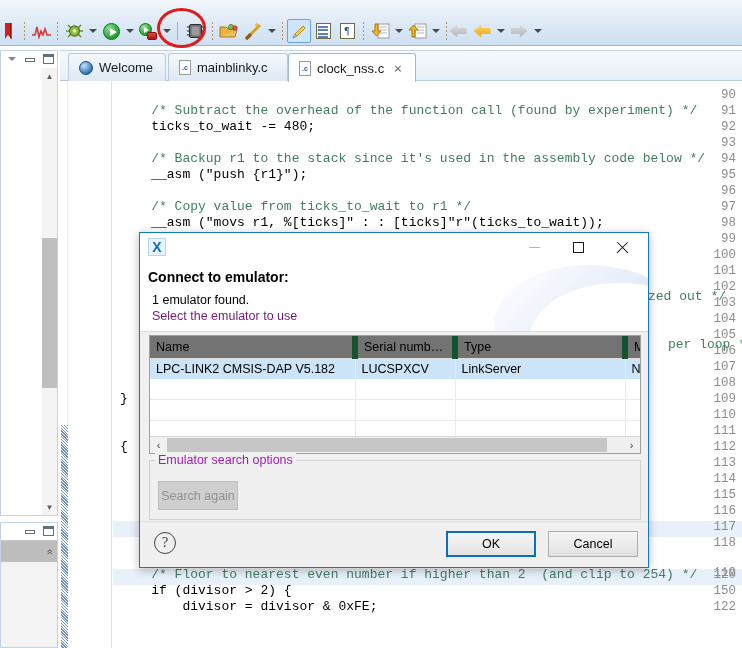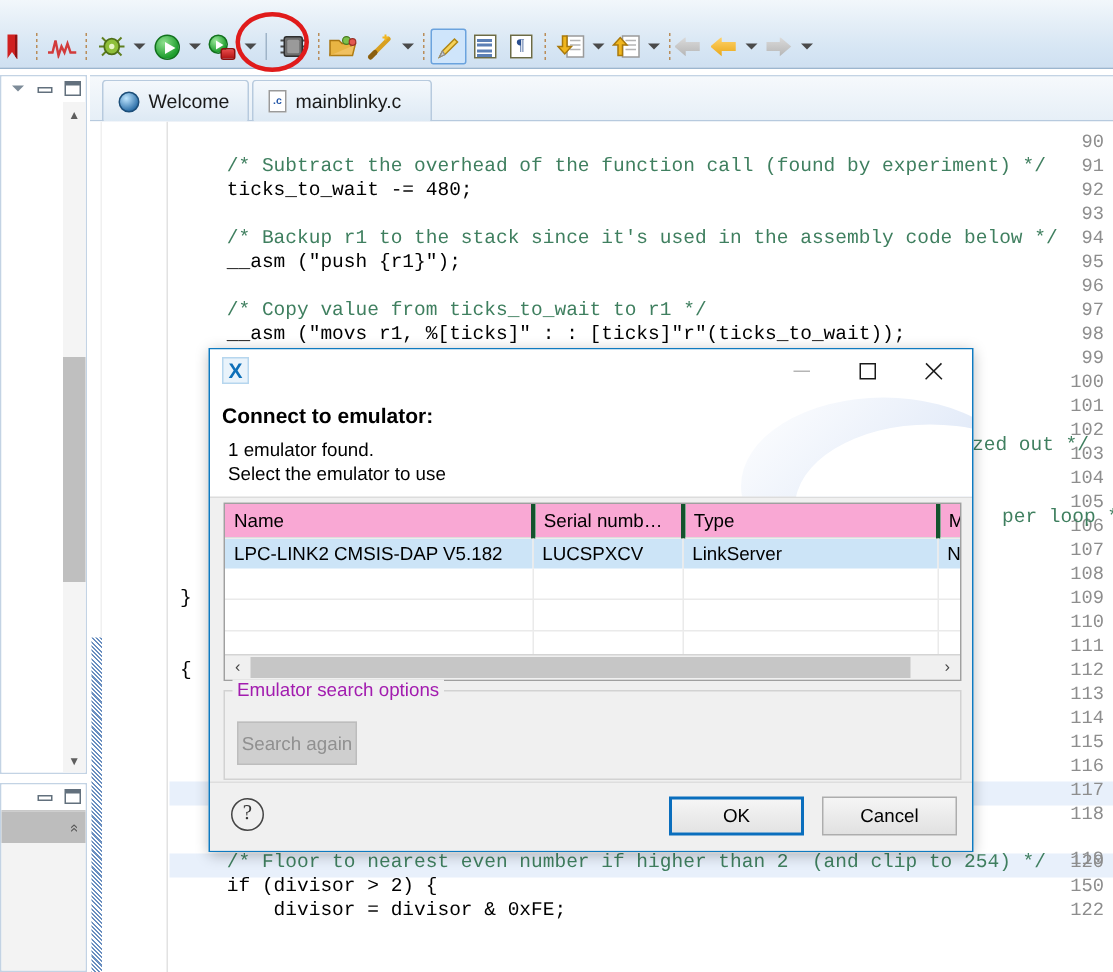--- a/index.html
+++ b/index.html
@@ -213,32 +213,32 @@
     background:linear-gradient(135deg,rgba(210,224,245,.0),rgba(203,218,243,.95));
   }
   .dlg-header .swoosh2{
     position:absolute;right:-62px;top:22px;width:180px;height:110px;border-radius:50%;
     background:#ffffff;
   }
   .dlg-title{
     position:absolute;left:8px;top:8px;font-size:14px;font-weight:bold;color:#000;
   }
   .dlg-sub1{position:absolute;left:12px;top:32px;font-size:12.5px;color:#000;}
-  .dlg-sub2{position:absolute;left:12px;top:48px;font-size:12.5px;color:#000000;}
+  .dlg-sub2{position:absolute;left:12px;top:48px;font-size:12.5px;color:#701a75;}
 
   .dlg-body{position:absolute;left:0;top:99px;width:100%;bottom:0;background:#f0f0f0;}
 
   .tbl-wrap{
     position:absolute;left:9px;top:3px;width:492px;height:119px;
     background:#fff;border:1px solid #a0a0a0;box-sizing:border-box;overflow:hidden;
   }
   table.emu{border-collapse:collapse;width:620px;table-layout:fixed;font-size:12.5px;}
   table.emu th{
-    height:22px;text-align:left;font-weight:normal;background:#f9a8d4;color:#000;
-    border-right:3px solid #14532d;border-bottom:1px solid #dcdcdc;
+    height:22px;text-align:left;font-weight:normal;background:#737373;color:#000;
+    border-right:6px solid #14532d;border-bottom:1px solid #dcdcdc;
     padding:0 6px;overflow:hidden;white-space:nowrap;text-overflow:ellipsis;
   }
   table.emu td{
     height:20px;padding:0 6px;border-right:1px solid #eaeaea;
     white-space:nowrap;overflow:hidden;color:#000;
   }
   table.emu tr.sel td{background:#cce4f7;}
   table.emu tr.empty td{border-bottom:1px solid #eaeaea;}
   .hscroll{
     position:absolute;left:0;bottom:0;width:100%;height:17px;background:#f0f0f0;
@@ -458,20 +458,25 @@
   <div class="editor">
 
     <div class="tabbar">
       <div class="tab" style="left:108px;width:120px">
         <span class="ic-cfile">.c</span>
         <span>mainblinky.c</span>
       </div>
       <div class="tab" style="left:8px;width:98px">
         <span class="ic-globe"></span>
         <span>Welcome</span>
+      </div>
+      <div class="tab active" style="left:228px;width:128px">
+        <span class="ic-cfile">.c</span>
+        <span>clock_nss.c</span>
+        <span class="cls">⨯</span>
       </div>
     </div>
 
     <div class="code">
       <div class="gutter">
         <div class="marker-strip"></div>
       </div>
       <div class="changebar" style="top:344px;height:258px"></div>
       <div class="hiliteline" style="top:440px"></div>
       <div class="hiliteline" style="top:488px"></div>

